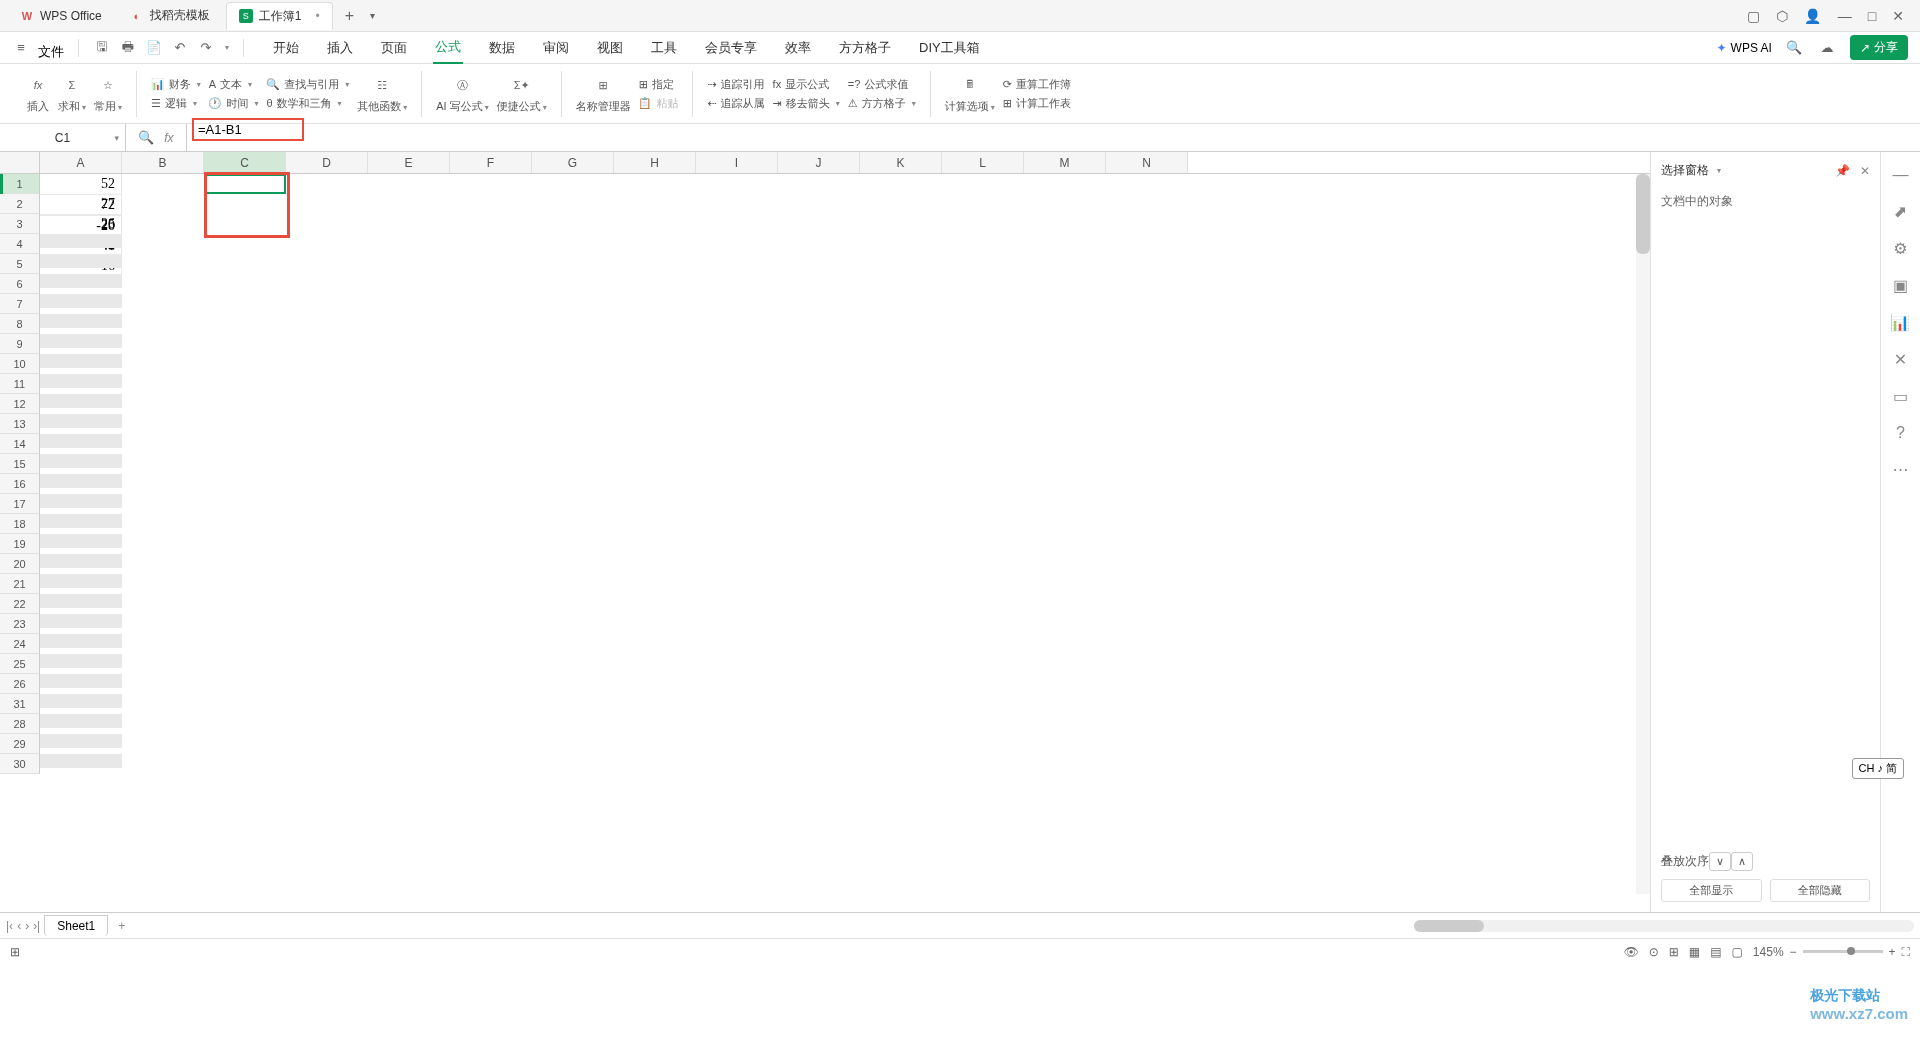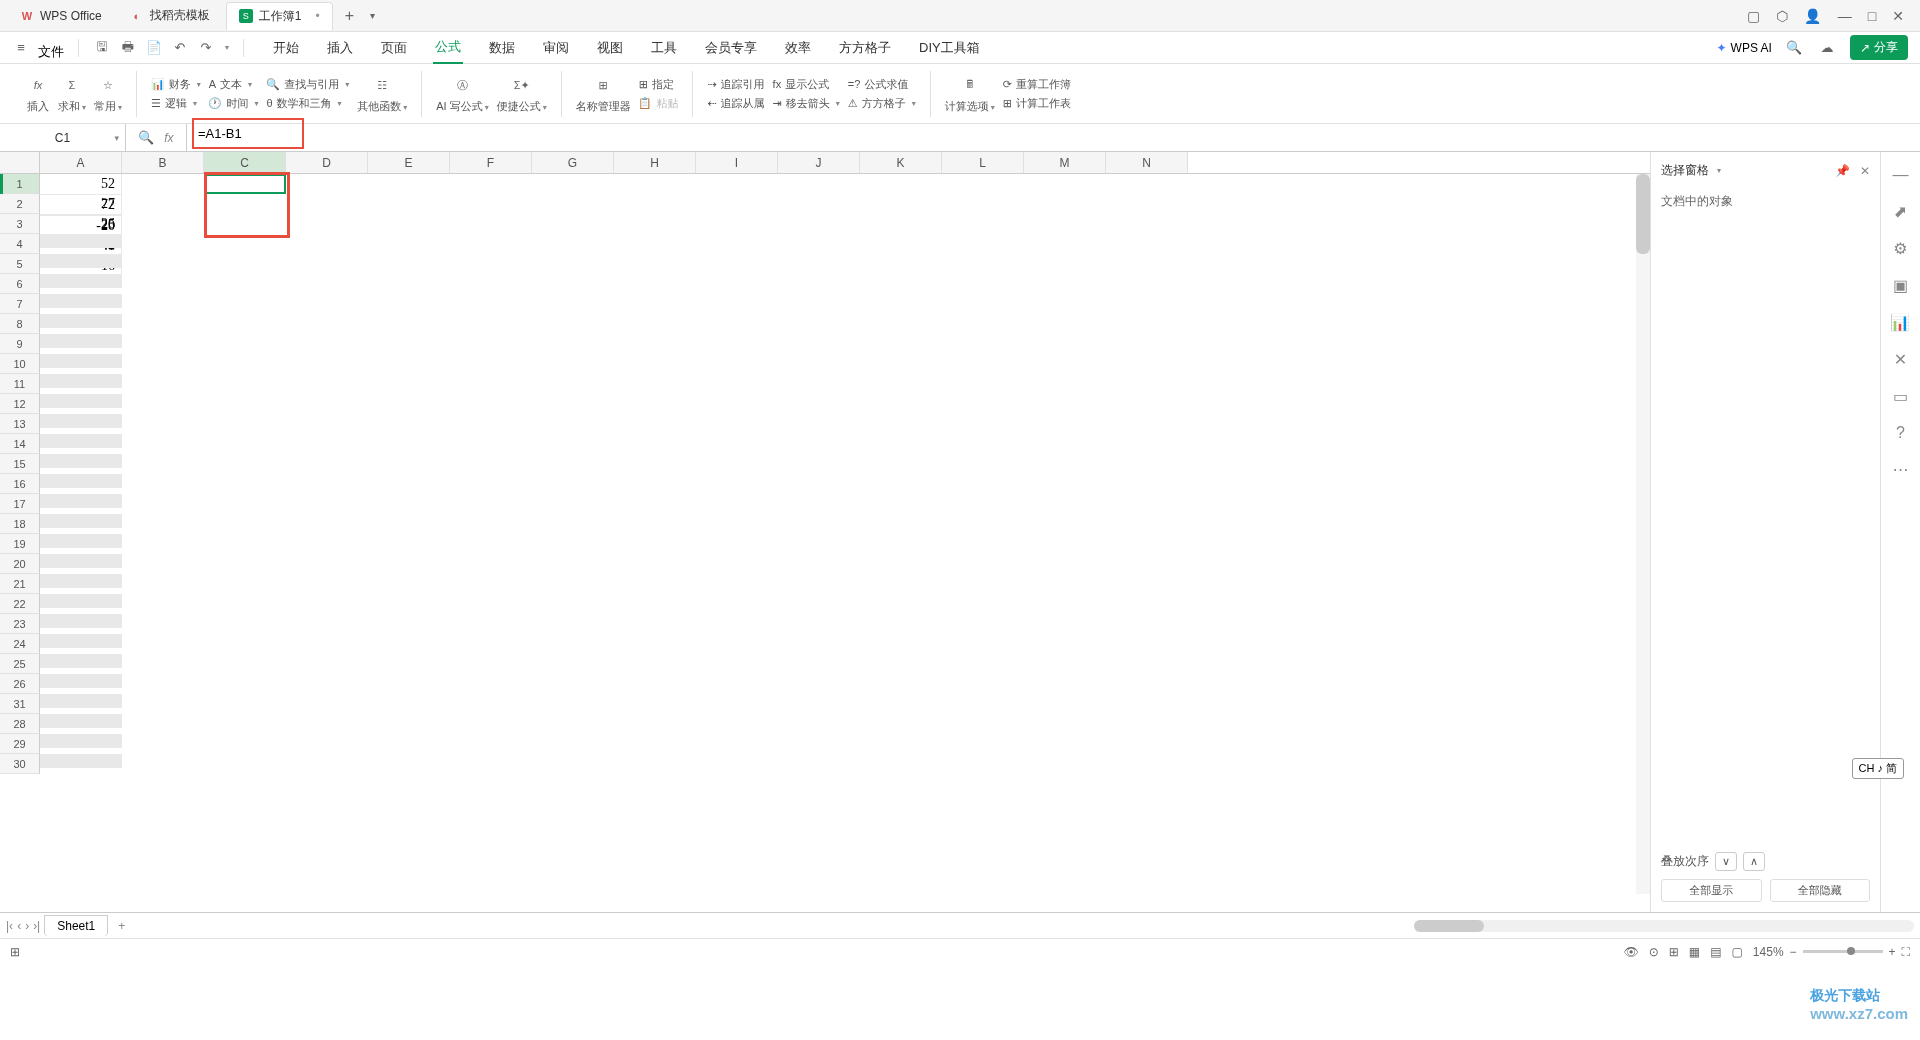--- a/index.html
+++ b/index.html
@@ -40,21 +40,21 @@
 .ribbon-stack { display: flex; flex-direction: column; gap: 4px; }
 .ribbon-icon-lg { width: 24px; height: 24px; color: #666; display: flex; align-items: center; justify-content: center; }
 .dropdown-caret { font-size: 8px; color: #888; margin-left: 2px; }
 
 
 .formula-bar { height: 28px; display: flex; align-items: center; border-bottom: 1px solid #ccc; background: #fff; }
 .cell-ref { width: 126px; padding: 0 10px; font-size: 12px; color: #333; border-right: 1px solid #ccc; height: 100%; display: flex; align-items: center; justify-content: center; position: relative; }
 .cell-ref-caret { position: absolute; right: 6px; color: #888; font-size: 9px; }
 .formula-icons { display: flex; align-items: center; gap: 10px; padding: 0 12px; border-right: 1px solid #ccc; height: 100%; }
 .formula-input { flex: 1; padding: 0 8px; font-size: 13px; color: #333; height: 100%; display: flex; align-items: center; }
-.formula-highlight { border: 2px solid #e74c3c; padding: 0 60px 0 4px; position: absolute; left: 192px; top: 118px; height: 31px; display: flex; align-items: center; z-index: 5; }
+.formula-highlight { border: 2px solid #e74c3c; padding: 0 60px 0 4px; position: absolute; left: 192px; top: 118px; height: 23px; display: flex; align-items: center; z-index: 5; }
 
 
 .main-area { display: flex; height: 760px; }
 .spreadsheet { flex: 1; position: relative; overflow: hidden; }
 .col-headers { display: flex; height: 22px; border-bottom: 1px solid #ccc; }
 .corner { width: 40px; border-right: 1px solid #ccc; background: #f5f5f5; }
 .col-header { width: 82px; text-align: center; font-size: 12px; color: #555; border-right: 1px solid #e0e0e0; background: #f5f5f5; line-height: 22px; }
 .col-header.selected { background: #d4e8d8; }
 .grid-body { display: flex; }
 .row-headers { width: 40px; }
@@ -65,21 +65,21 @@
 .cell { width: 82px; border-right: 1px solid #e8e8e8; border-bottom: 1px solid #e8e8e8; font-size: 14px; text-align: right; padding-right: 6px; line-height: 20px; color: #000; font-family: "SimSun", serif; }
 .red-box { position: absolute; border: 3px solid #e74c3c; pointer-events: none; z-index: 10; }
 .sel-border { position: absolute; border: 2px solid #0d9b5a; pointer-events: none; z-index: 8; }
 
 
 .side-panel { width: 230px; border-left: 1px solid #e0e0e0; padding: 10px; font-size: 12px; position: relative; }
 .side-header { display: flex; align-items: center; justify-content: space-between; padding-bottom: 10px; }
 .side-header-left { display: flex; align-items: center; gap: 6px; color: #333; }
 .side-body { color: #666; padding: 4px 0; font-size: 12px; }
 .side-bottom { position: absolute; bottom: 10px; left: 10px; right: 10px; }
-.side-row { display: flex; align-items: center; gap: 6px; margin-bottom: 8px; font-size: 12px; color: #555; }
+.side-row { display: flex; align-items: center; gap: 0; margin-bottom: 8px; font-size: 12px; color: #555; }
 .side-btn-group { display: flex; gap: 8px; }
 .side-btn { flex: 1; border: 1px solid #ddd; padding: 3px 6px; font-size: 11px; border-radius: 3px; text-align: center; color: #555; }
 .mini-box { border: 1px solid #ccc; padding: 2px 6px; border-radius: 3px; font-size: 11px; }
 
 
 .right-icons { width: 40px; border-left: 1px solid #e0e0e0; display: flex; flex-direction: column; align-items: center; gap: 18px; padding-top: 14px; }
 .right-icons span { color: #888; font-size: 16px; }
 
 
 .sheet-tabs { height: 26px; border-top: 1px solid #ccc; display: flex; align-items: center; padding: 0 6px; gap: 4px; font-size: 12px; }

